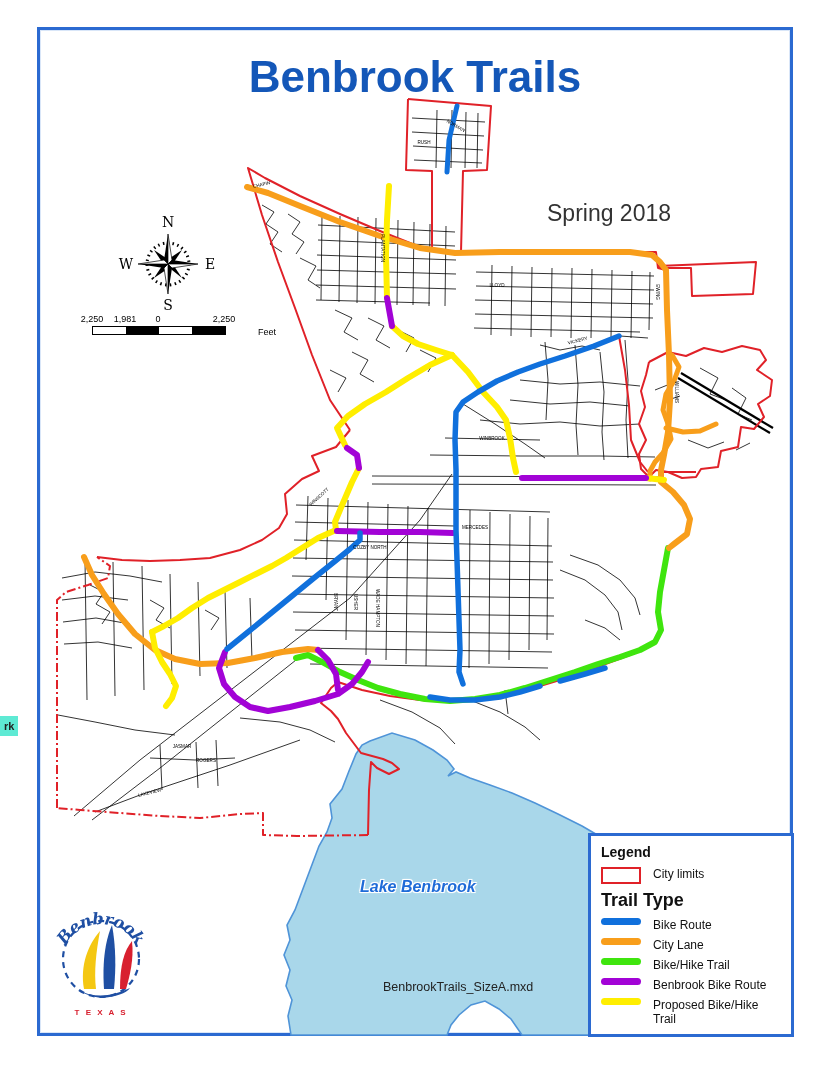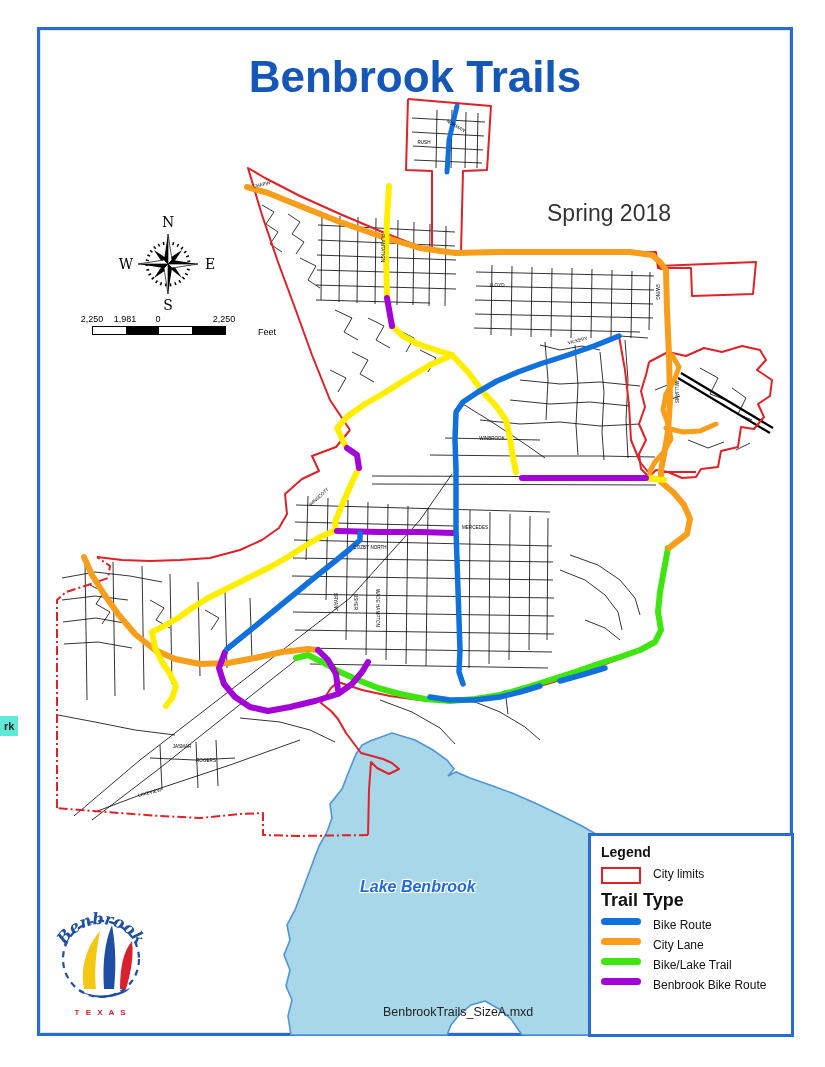--- a/index.html
+++ b/index.html
@@ -6,21 +6,21 @@
   #canvas{position:relative;width:825px;height:1067px;background:#ffffff;overflow:hidden;
           font-family:"Liberation Sans",sans-serif;}
   #map-frame{position:absolute;left:37px;top:27px;width:750px;height:1003px;
              border:3px solid #2b6ad1;box-shadow:inset 0 0 0 1px #d9e6f8;background:#fff;}
   #map-svg{position:absolute;left:0;top:0;}
   .page-title{position:absolute;left:37px;top:52px;width:756px;text-align:center;
               font-size:44px;font-weight:bold;color:#1457b8;letter-spacing:0px;}
   .subtitle{position:absolute;left:547px;top:200px;font-size:23px;color:#333;}
   .lake-label{position:absolute;left:360px;top:878px;font-size:16px;font-weight:bold;font-style:italic;
               color:#1e6bd8;text-shadow:1px 1px 0 #fff,-1px -1px 0 #fff,1px -1px 0 #fff,-1px 1px 0 #fff,0 0 3px #fff;}
-  .mxd-label{position:absolute;left:383px;top:1005px;font-size:12.5px;color:#222;}
+  .mxd-label{position:absolute;left:383px;top:980px;font-size:12.5px;color:#222;}
   .edge-label{position:absolute;left:0;top:716px;background:#5eead4;color:#222;
               font-size:11px;font-weight:bold;padding:4px 4px;}
   
   #compass{position:absolute;left:118px;top:210px;}
   
   #scalebar{position:absolute;left:92px;top:314px;width:180px;height:30px;font-size:9px;color:#000;}
   #scalebar .ticks{position:relative;height:12px;text-align:right;}
   #scalebar .ticks span{position:absolute;transform:translateX(-50%);}
   #scalebar .bar{position:relative;width:132px;height:7px;border:1px solid #000;display:flex;}
   #scalebar .bar i{display:block;height:100%;}
@@ -275,25 +275,29 @@
         <div class="legend-row">
           <span class="swatch" style="background: rgb(16, 112, 220);"></span>
           <span class="lbl">Bike Route</span>
         </div>
         <div class="legend-row">
           <span class="swatch" style="background: rgb(248, 158, 27);"></span>
           <span class="lbl">City Lane</span>
         </div>
         <div class="legend-row">
           <span class="swatch" style="background: rgb(63, 229, 14);"></span>
-          <span class="lbl">Bike/Lake Trail</span>
+          <span class="lbl">Bike/Hike Trail</span>
         </div>
         <div class="legend-row">
           <span class="swatch" style="background: rgb(162, 3, 214);"></span>
           <span class="lbl">Benbrook Bike Route</span>
+        </div>
+        <div class="legend-row">
+          <span class="swatch" style="background: rgb(255, 238, 0);"></span>
+          <span class="lbl">Proposed Bike/Hike Trail</span>
         </div>
       </div>
   </div>
 
   <svg id="logo" width="118" height="128" viewBox="0 0 118 128">
     <defs>
       <path id="arcpath" d="M 18,72 A 41,41 0 0 1 100,72" fill="none"></path>
     </defs>
     <circle cx="59" cy="66" r="38" fill="none" stroke="#1f4fa3" stroke-width="2.2" stroke-dasharray="6 5"></circle>
     <path d="M42,96 C38,72 46,52 58,38 C54,60 52,78 54,96 Z" fill="#f4c712"></path>

